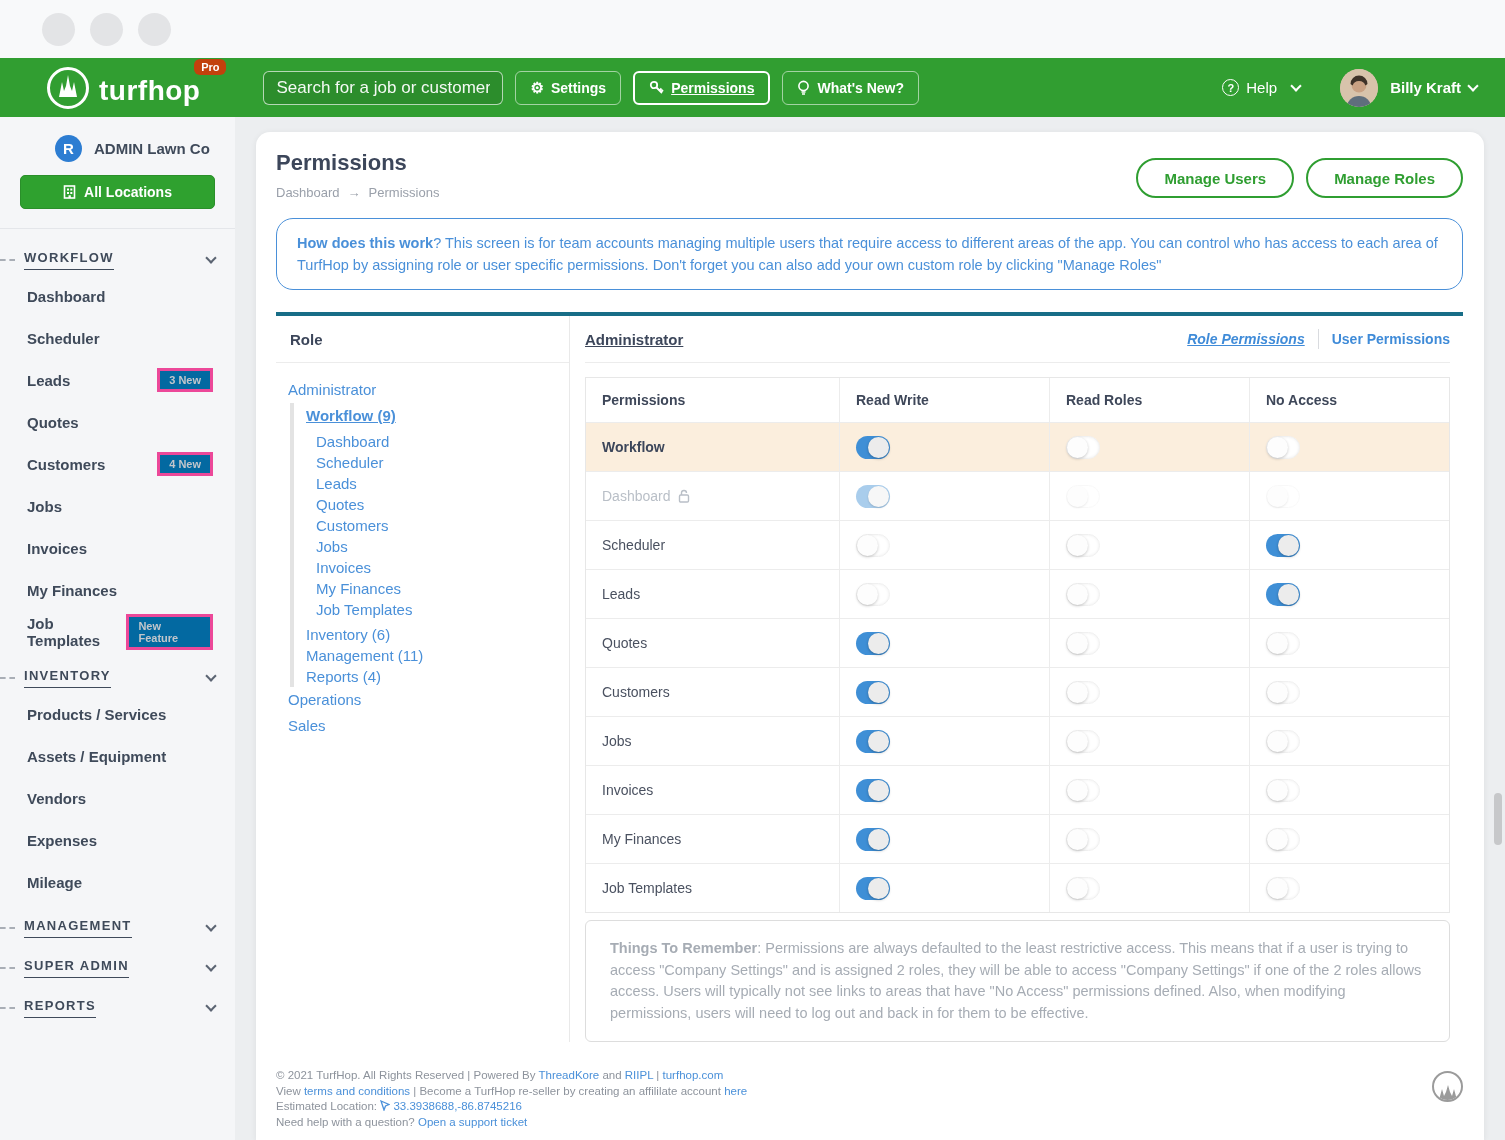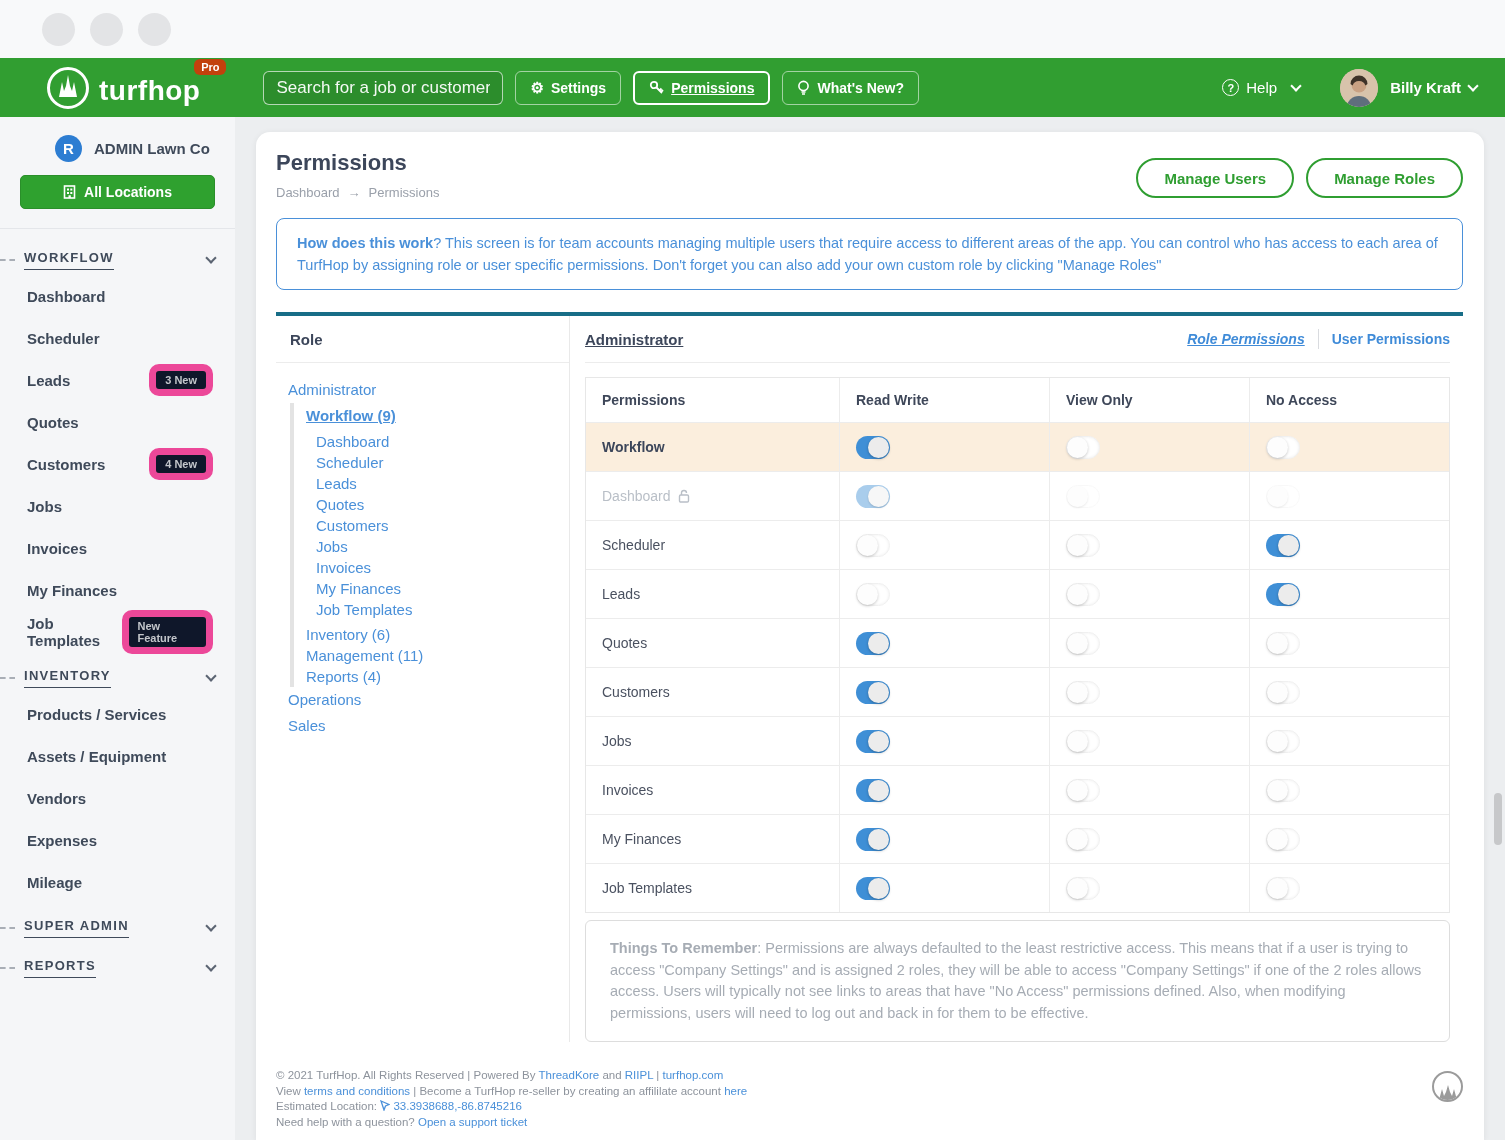--- a/index.html
+++ b/index.html
@@ -43,35 +43,35 @@
     color:#fff; font-weight:bold; font-size:14px; display:flex; align-items:center; justify-content:center; gap:8px; cursor:pointer; }
   .side-divider { border-bottom:1px solid #e4e6ea; margin:19px 0 16px 0; }
   .side-section { position:relative; display:flex; align-items:center; height:30px; padding:0 20px 0 24px; margin-top:10px; cursor:pointer; }
   .side-section .dash { position:absolute; left:0; top:14px; width:15px; border-top:2px dashed #a9aeb6; }
   .side-section .sec-label { font-size:13px; font-weight:bold; letter-spacing:1.3px; color:#3f4a5a;
     border-bottom:1.5px solid #3f4a5a; padding-bottom:4px; }
   .side-section .chev-d { width:8px; height:8px; border-right:2px solid #5b6472; border-bottom:2px solid #5b6472;
     transform:rotate(45deg); margin-left:auto; margin-top:-4px; }
   .side-item { display:flex; align-items:center; height:42px; padding:0 22px 0 27px; font-size:15px; font-weight:bold;
     color:#3f4a5a; cursor:pointer; }
-  .side-badge { margin-left:auto; font-size:11px; font-weight:bold; color:#c3c6cb; border:7px solid #ec4899;
-    border-radius:10px; padding:3px 9px; background:#0f172a; }
+  .side-badge { margin-left:auto; font-size:11px; font-weight:bold; color:#c3c6cb; border:3px solid #ec4899;
+    border-radius:0; padding:3px 9px; background:#0369a1; }
 
   
   .main-wrap { flex:1; background:#eceef0; padding:15px 21px 0 21px; position:relative; }
   .card { background:#fff; border-radius:14px 14px 0 0; box-shadow:0 1px 6px rgba(0,0,0,.07);
     height:1008px; padding:18px 21px 0 20px; position:relative; }
   .card-top { display:flex; align-items:flex-start; }
   .page-title { font-size:22px; font-weight:bold; color:#3c465a; }
   .breadcrumb { margin-top:9px; font-size:13px; color:#9aa0aa; display:flex; gap:8px; align-items:center; }
   .crumb { cursor:pointer; }
   .card-top-btns { margin-left:auto; display:flex; gap:12px; padding-top:8px; }
   .pill-btn { height:40px; padding:0 26px; border:2px solid #2f9e31; border-radius:20px; background:#fff;
     color:#2f9e31; font-size:15px; font-weight:bold; cursor:pointer; }
-  .info-box { margin-top:18px; border:1px solid #4a90d9; border-radius:8px; padding:13px 20px;
+  .info-box { margin-top:18px; border:1px solid #4a90d9; border-radius:17px; padding:13px 20px;
     font-size:14.5px; line-height:22px; color:#4a90d9; }
   .info-box b { font-weight:bold; }
 
   
   .panel { margin-top:22px; border-top:4px solid #176d87; display:flex; }
   .tree-col { width:294px; border-right:1px solid #e9e9e9; flex-shrink:0; }
   .panel-head-l { height:47px; display:flex; align-items:center; padding-left:14px; border-bottom:1px solid #ececec;
     font-size:15px; font-weight:bold; color:#3c465a; }
   .perm-col { flex:1; padding:0 13px 0 15px; }
   .panel-head-r { height:47px; display:flex; align-items:center; border-bottom:1px solid #ececec; }
@@ -253,20 +253,25 @@
           <span>Vendors</span>
         </div>
         <div class="side-item">
           <span>Expenses</span>
         </div>
         <div class="side-item">
           <span>Mileage</span>
         </div>
         <div class="side-section">
           <span class="dash"></span>
+          <span class="sec-label">MANAGEMENT</span>
+          <span class="chev-d"></span>
+        </div>
+        <div class="side-section">
+          <span class="dash"></span>
           <span class="sec-label">SUPER ADMIN</span>
           <span class="chev-d"></span>
         </div>
         <div class="side-section">
           <span class="dash"></span>
           <span class="sec-label">REPORTS</span>
           <span class="chev-d"></span>
         </div>
       </nav>
   </div>
@@ -324,21 +329,21 @@
             <span class="head-links">
               <span class="hlink active">Role Permissions</span>
               <span class="hlink-sep"></span>
               <span class="hlink">User Permissions</span>
             </span>
           </div>
           <div class="perm-table">
               <div class="prow head">
                 <div class="pcell">Permissions</div>
                 <div class="pcell">Read Write</div>
-                <div class="pcell">View Only</div>
+                <div class="pcell">Read Roles</div>
                 <div class="pcell">No Access</div>
               </div>
               <div class="prow hl">
                 <div class="pcell">
                   <span>Workflow</span>
                 </div>
                 <div class="pcell">
                   <span class="toggle on">
                     <span class="knob"></span>
                   </span>

